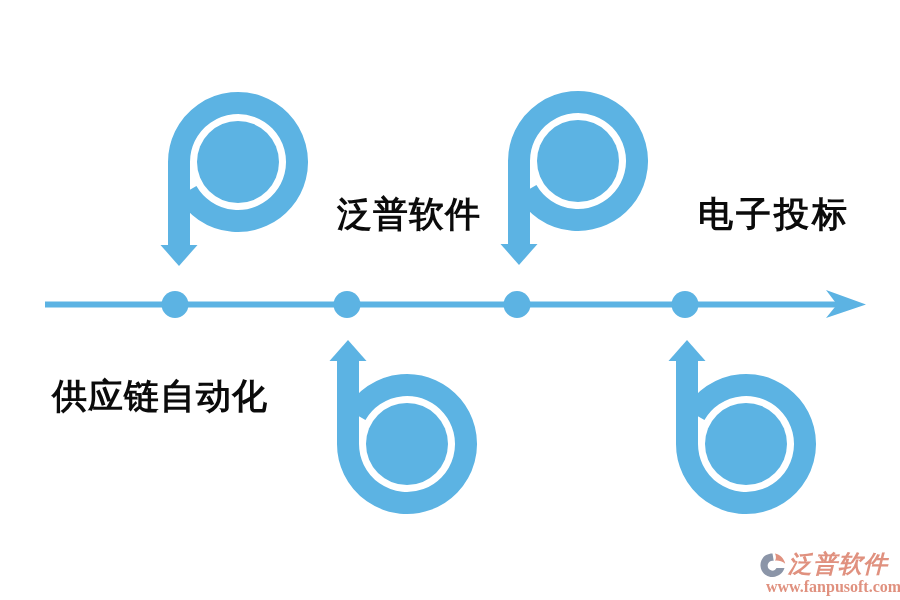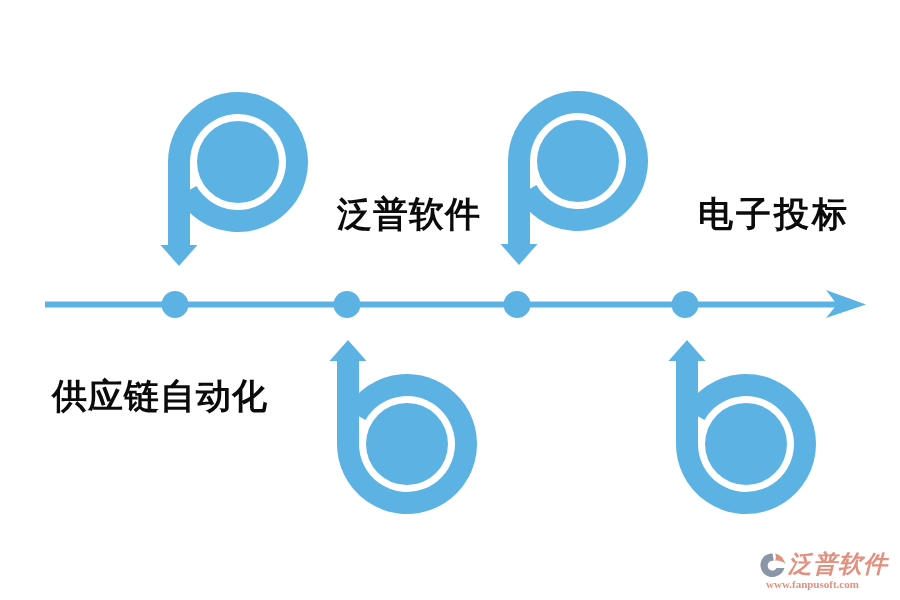--- a/index.html
+++ b/index.html
@@ -37,21 +37,21 @@
     left:758px;top:552px;
     width:138px;
     color:var(--watermark,#E0917F);
   }
   #watermark .wm-row{display:flex;align-items:flex-start;}
   #watermark .wm-brand{
     font-size:24px;font-weight:700;line-height:1;
     letter-spacing:1px;white-space:nowrap;margin-left:0;font-style:italic;
   }
   #watermark .wm-url{
-    font-size:11px;font-weight:700;line-height:1;
+    font-size:16px;font-weight:700;line-height:1;
     margin-top:1px;margin-left:8px;white-space:nowrap;
     font-family:"Liberation Serif", serif;
   }
 </style>
 </head>
 <body>
 
 <div id="stage">
 
   <svg id="diagram-svg" width="900" height="600" viewBox="0 0 900 600">

